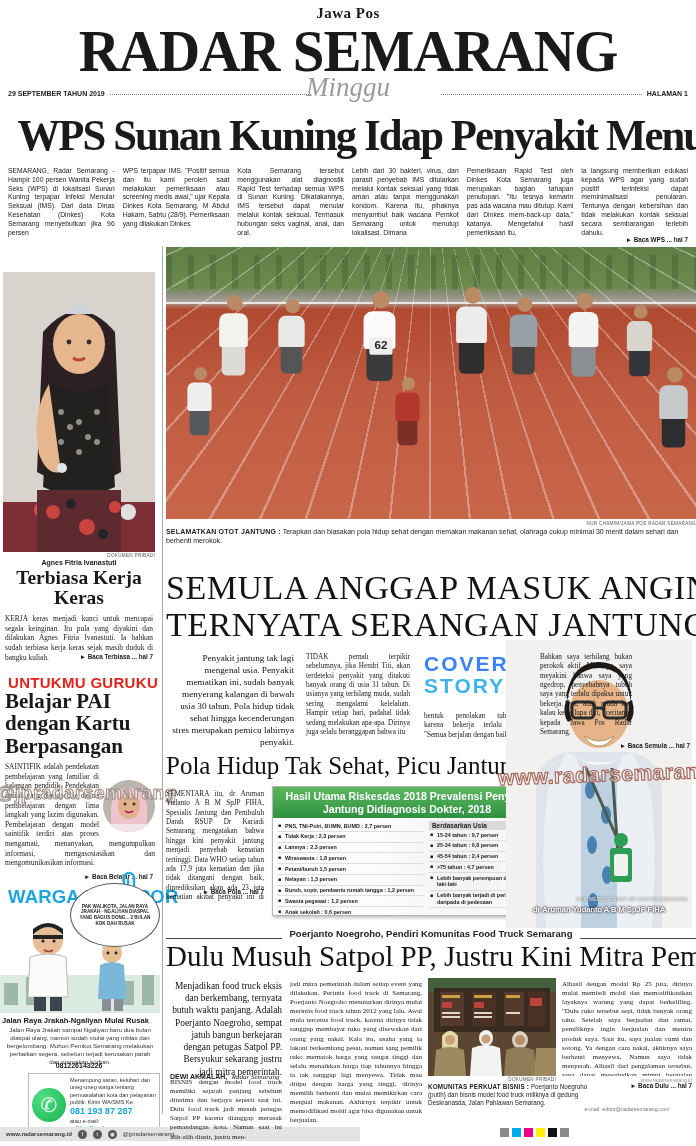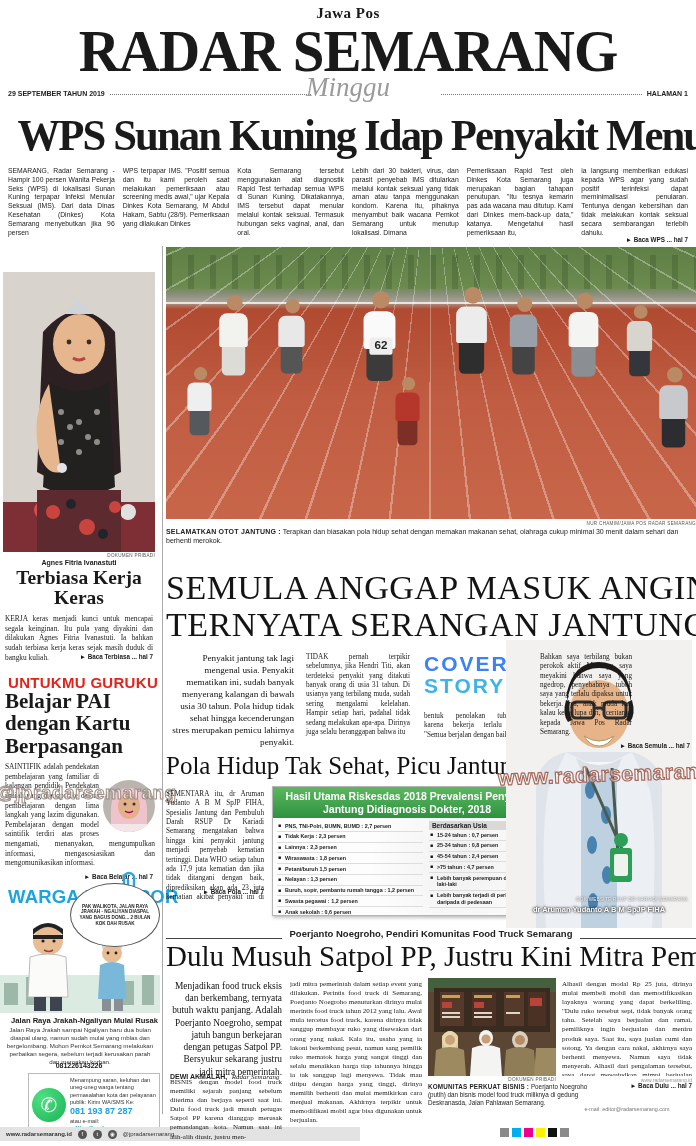--- a/index.html
+++ b/index.html
@@ -194,21 +194,21 @@
       <path d="M102 44 q10 -8 20 0 l0 -4 q-10 -8 -20 0 z" fill="#cfd6dd"></path>
       <circle cx="108" cy="48" r="1.4" fill="#222"></circle>
         <circle cx="116" cy="48" r="1.4" fill="#222"></circle>
       <path d="M100 60 Q112 54 124 60 L126 94 L98 94 Z" fill="#79b8d8"></path>
       <rect x="102" y="94" width="9" height="12" fill="#8a8f96"></rect>
         <rect x="114" y="94" width="9" height="12" fill="#8a8f96"></rect>
     </svg>
     <div class="bubble" style="left:70px;top:-22px;width:78px;height:52px;">PAK WALIKOTA, JALAN RAYA JRAKAH - NGALIYAN DIASPAL YANG BAGUS DONG... 2 BULAN KOK DAH RUSAK</div>
   </div>
 
-  <div class="abs" style="top:1016px;left:2px;width:156px;text-align:right;font-size:7.6px;font-weight:bold;">Jalan Raya Jrakah-Ngaliyan Mulai Rusak</div>
+  <div class="abs" style="top:1016px;left:2px;width:156px;text-align:left;font-size:7.6px;font-weight:bold;">Jalan Raya Jrakah-Ngaliyan Mulai Rusak</div>
   <div class="abs" style="top:1026px;left:6px;width:148px;text-align:center;font-size:6.2px;line-height:1.3;color:#333;">Jalan Raya Jrakah sampai Ngaliyan baru dua bulan diaspal ulang, namun sudah mulai yang mblas dan bergelombang. Mohon Pemkot Semarang melakukan perbaikan segera, sebelum terjadi kerusakan parah dan memakan korban.</div>
   <div class="abs" style="top:1062px;left:0;width:158px;text-align:center;font-size:7px;font-weight:bold;">081226143226</div>
 
   <div class="abs wa-box" style="top:1073px;left:28px;width:124px;">
     <div class="wa-logo">✆</div>
     <div style="font-size:5.6px;line-height:1.3;color:#333;">
       <span>Menampung saran, keluhan dan uneg-uneg warga tentang permasalahan kota dan pelayanan publik: Kirim WA/SMS Ke:</span>
       <div style="color:#1ba4e0;font-weight:bold;font-size:9px;">081 193 87 287</div>
       <span>atau e-mail:</span>
       <div style="color:#18a79b;font-weight:bold;font-size:6.4px;">editor@radarsemarang.com</div>

